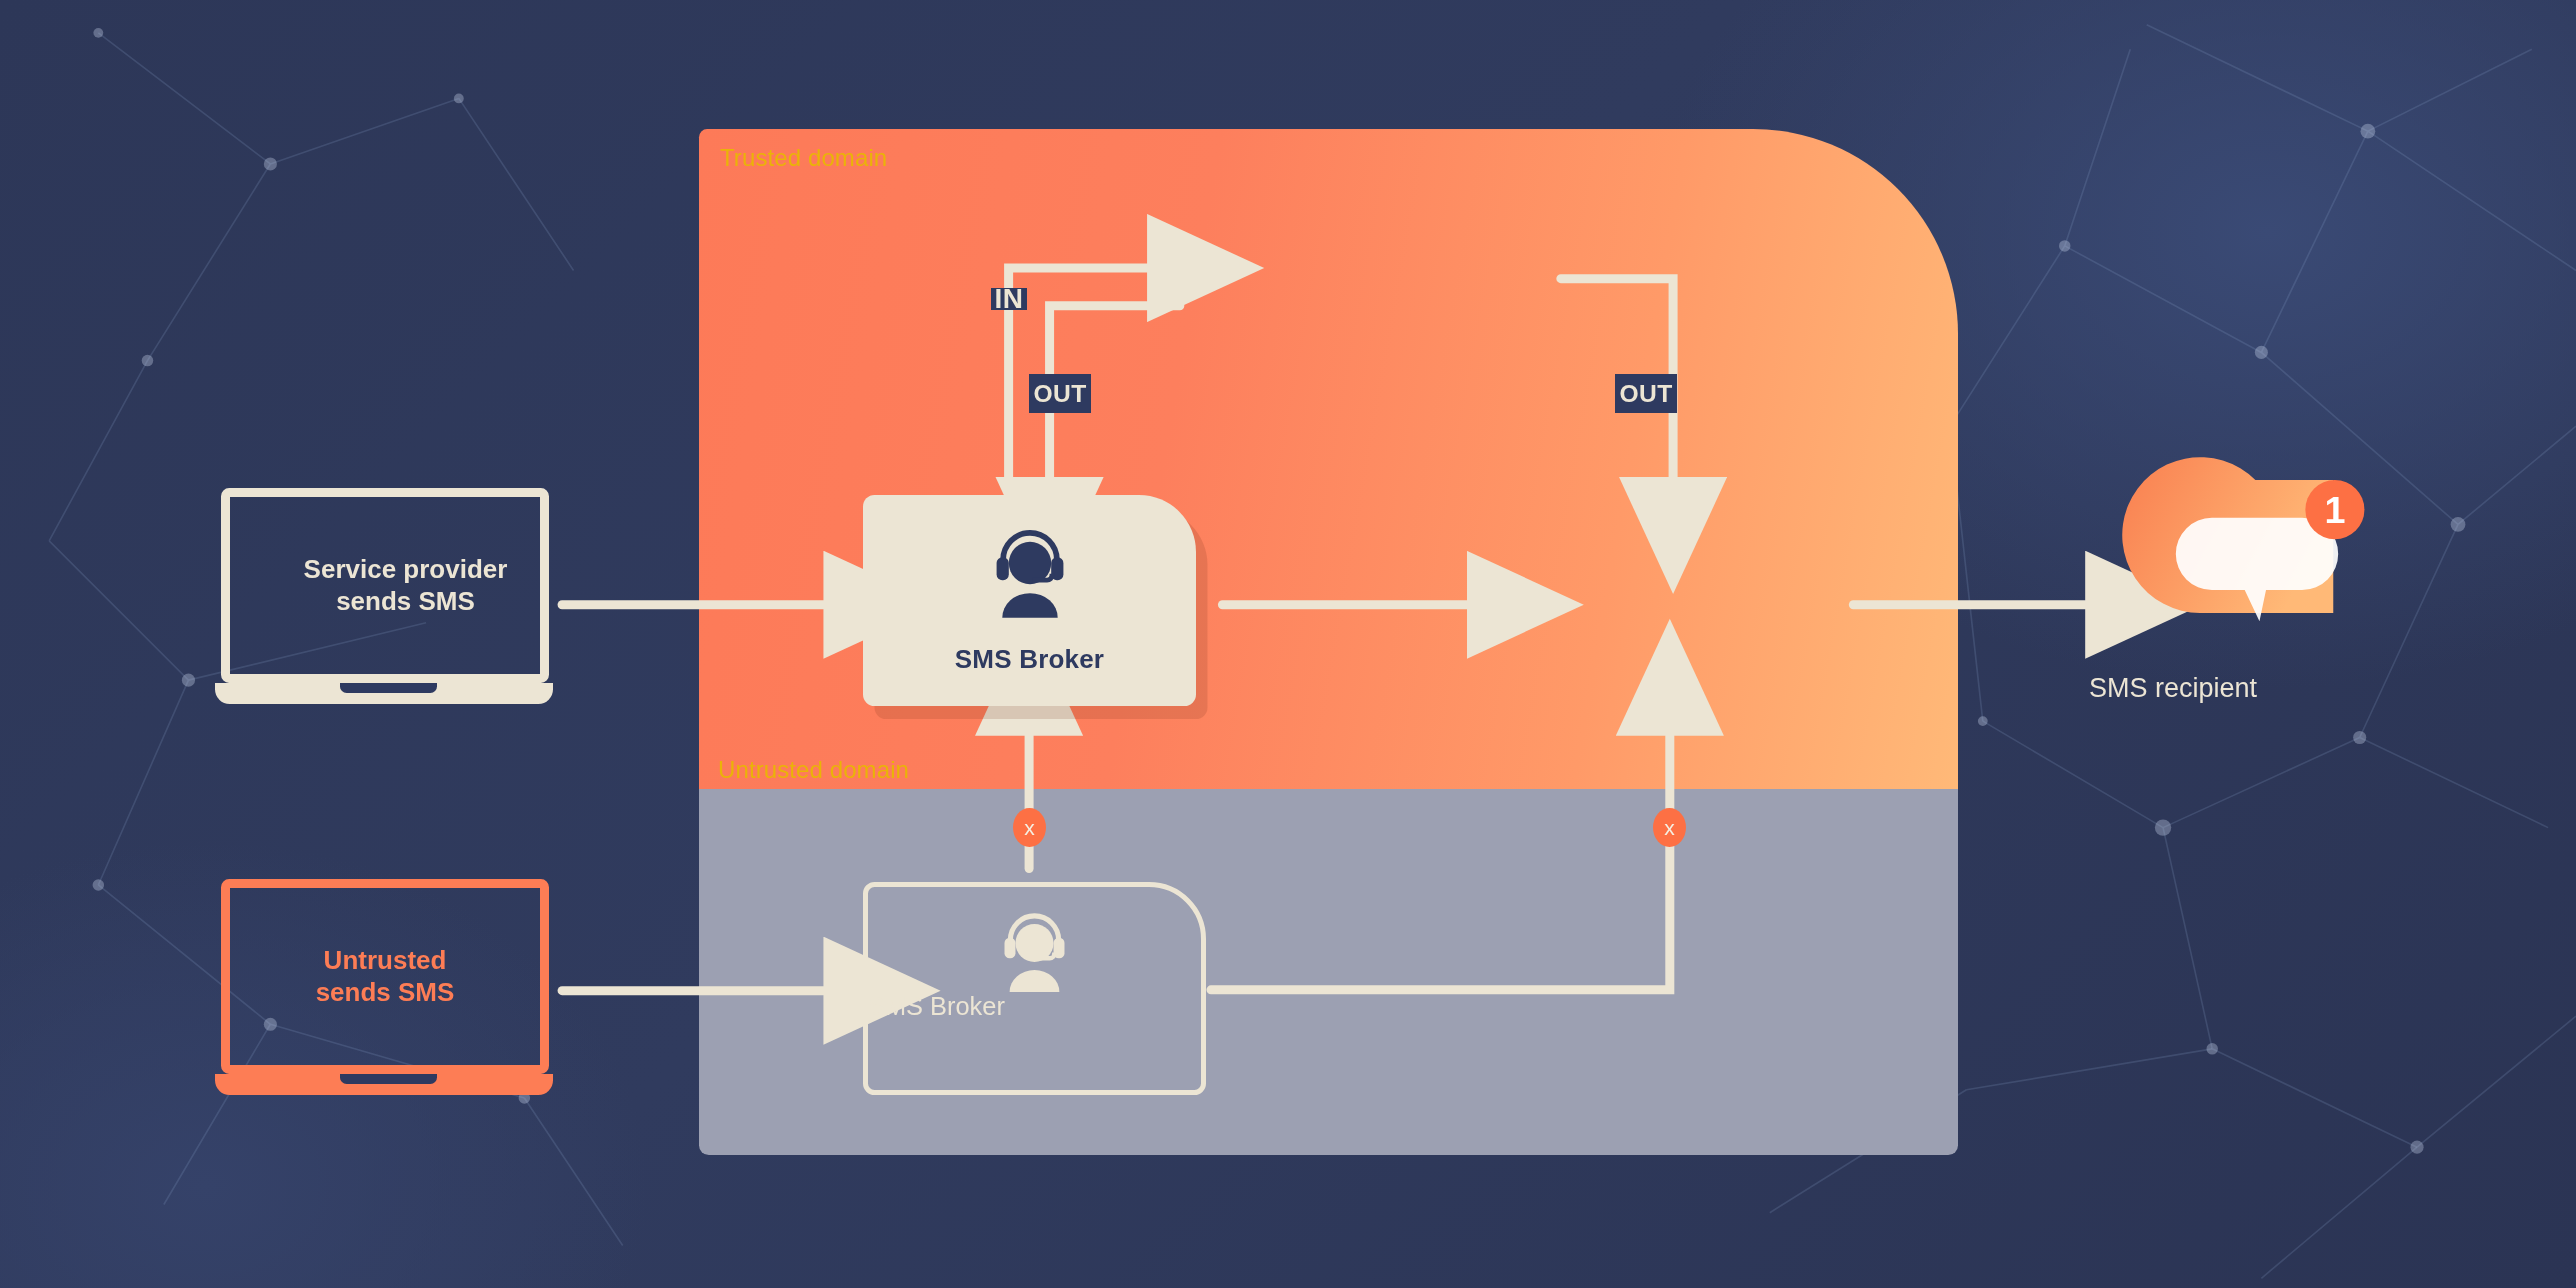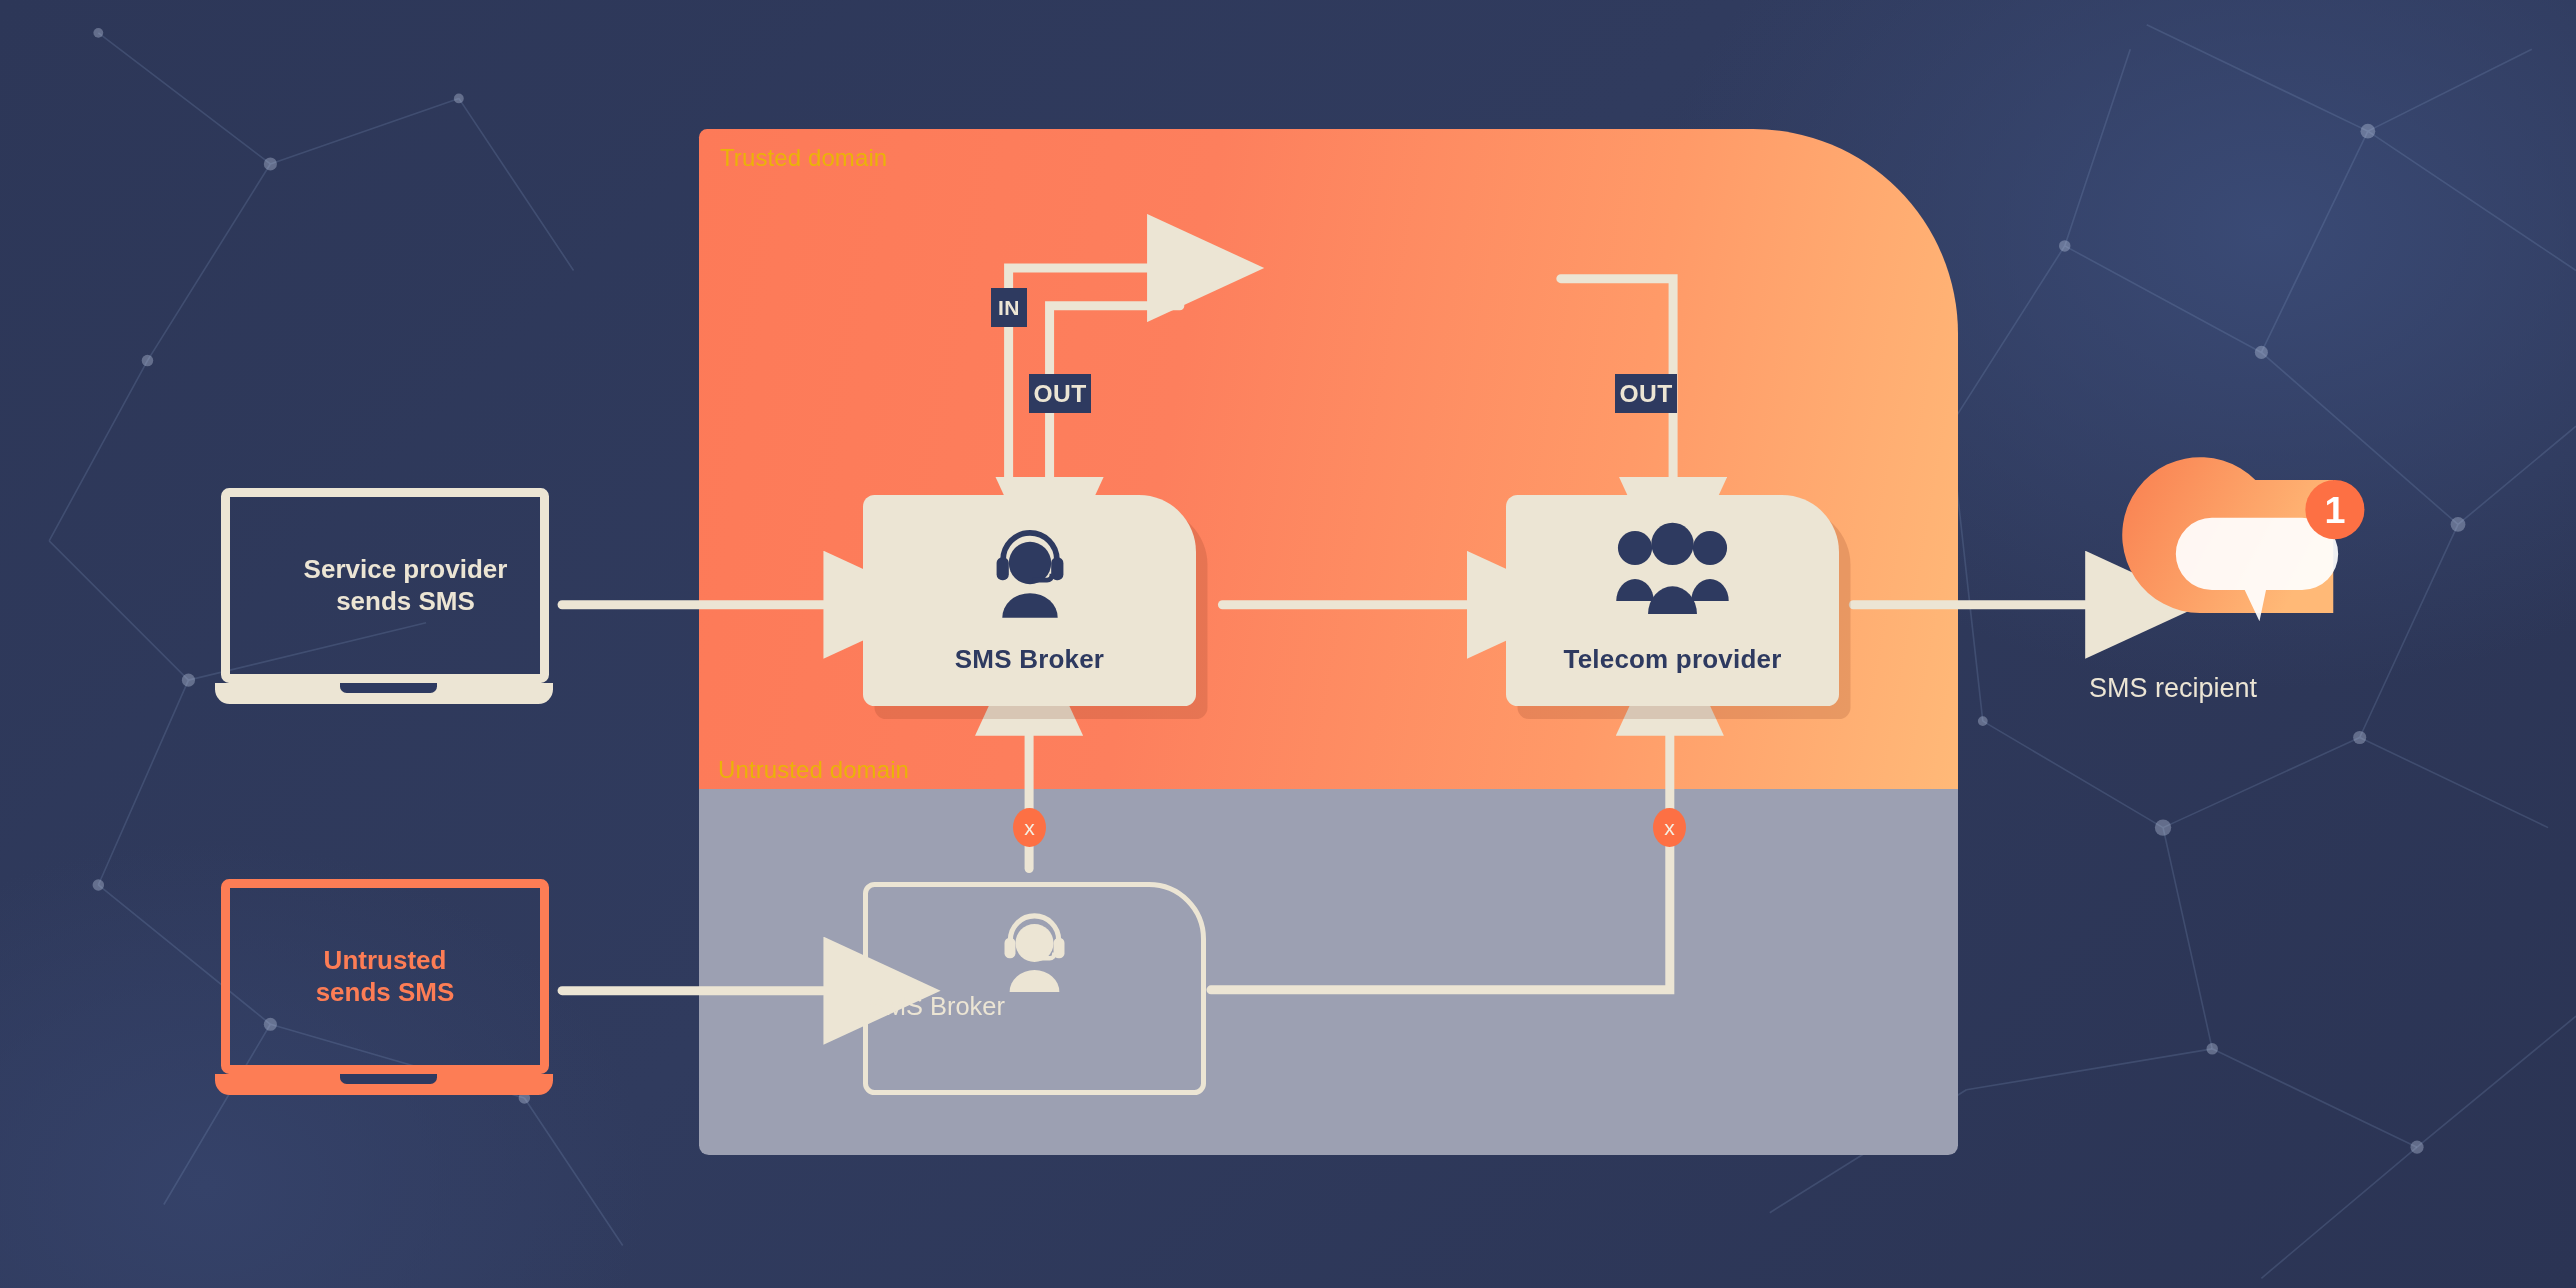--- a/index.html
+++ b/index.html
@@ -98,21 +98,21 @@
   #recipient .cap{
     position:absolute;top:206px;left:-49px;width:336px;text-align:left;
     color:#ece5d4;font-size:27px;font-weight:400;white-space:nowrap;
   }
 
   
   .tag{
     position:absolute;background:#2e3a60;color:#ece5d4;font-weight:700;
     display:flex;align-items:center;justify-content:center;letter-spacing:0.4px;
   }
-  #tag-in{left:991px;top:288px;width:36px;height:39px;font-size:21px;}
+  #tag-in{left:991px;top:288px;width:36px;height:22px;font-size:28px;}
   #tag-out{left:1029px;top:374px;width:62px;height:39px;font-size:24.6px;}
   #tag-out2{left:1615px;top:374px;width:62px;height:39px;font-size:24.6px;}
 
   
   .xblock{
     position:absolute;width:33px;height:39px;border-radius:50%;
     background:#fd7044;color:#f5efe2;font-size:21px;font-weight:400;
     display:flex;align-items:center;justify-content:center;
   }
   #x-broker{left:1013px;top:808px;}
@@ -198,35 +198,20 @@
         <rect x="13" y="38" width="15" height="28" rx="7" fill="#2e3a60"></rect>
         <rect x="80" y="38" width="15" height="28" rx="7" fill="#2e3a60"></rect>
         <circle cx="54" cy="45" r="26" fill="#2e3a60"></circle>
         <path d="M57 66 h18 a6 6 0 0 0 6 -6 v-2" fill="none" stroke="#2e3a60" stroke-width="6"></path>
         <path d="M20 112 a34 30 0 0 1 68 0 z" fill="#2e3a60"></path>
       </svg>
     </div>
     <div class="cap">SMS Broker</div>
   </div>
 
-  <div class="card" id="card-telecom">
-    <div class="ic">
-      <svg width="121" height="88" viewBox="0 0 148 108">
-        <g fill="#2e3a60">
-          <circle cx="28" cy="27" r="21"></circle>
-          <path d="M5 92 a23 27 0 0 1 46 0 z"></path>
-          <circle cx="120" cy="27" r="21"></circle>
-          <path d="M97 92 a23 27 0 0 1 46 0 z"></path>
-          <circle cx="74" cy="22" r="26"></circle>
-          <path d="M44 108 a30 34 0 0 1 60 0 z"></path>
-        </g>
-      </svg>
-    </div>
-    <div class="cap">Telecom provider</div>
-  </div>
 
   <div class="card-outline" id="card-broker-fraud">
     <div class="ic">
       <svg width="79" height="82" viewBox="0 0 108 112" style="margin:0 auto;">
         <g fill="none" stroke="#ece5d4" stroke-width="7">
           <path d="M21 41 a33 33 0 0 1 66 0"></path>
         </g>
         <rect x="13" y="38" width="15" height="28" rx="7" fill="#ece5d4"></rect>
         <rect x="80" y="38" width="15" height="28" rx="7" fill="#ece5d4"></rect>
         <circle cx="54" cy="45" r="26" fill="#ece5d4"></circle>

